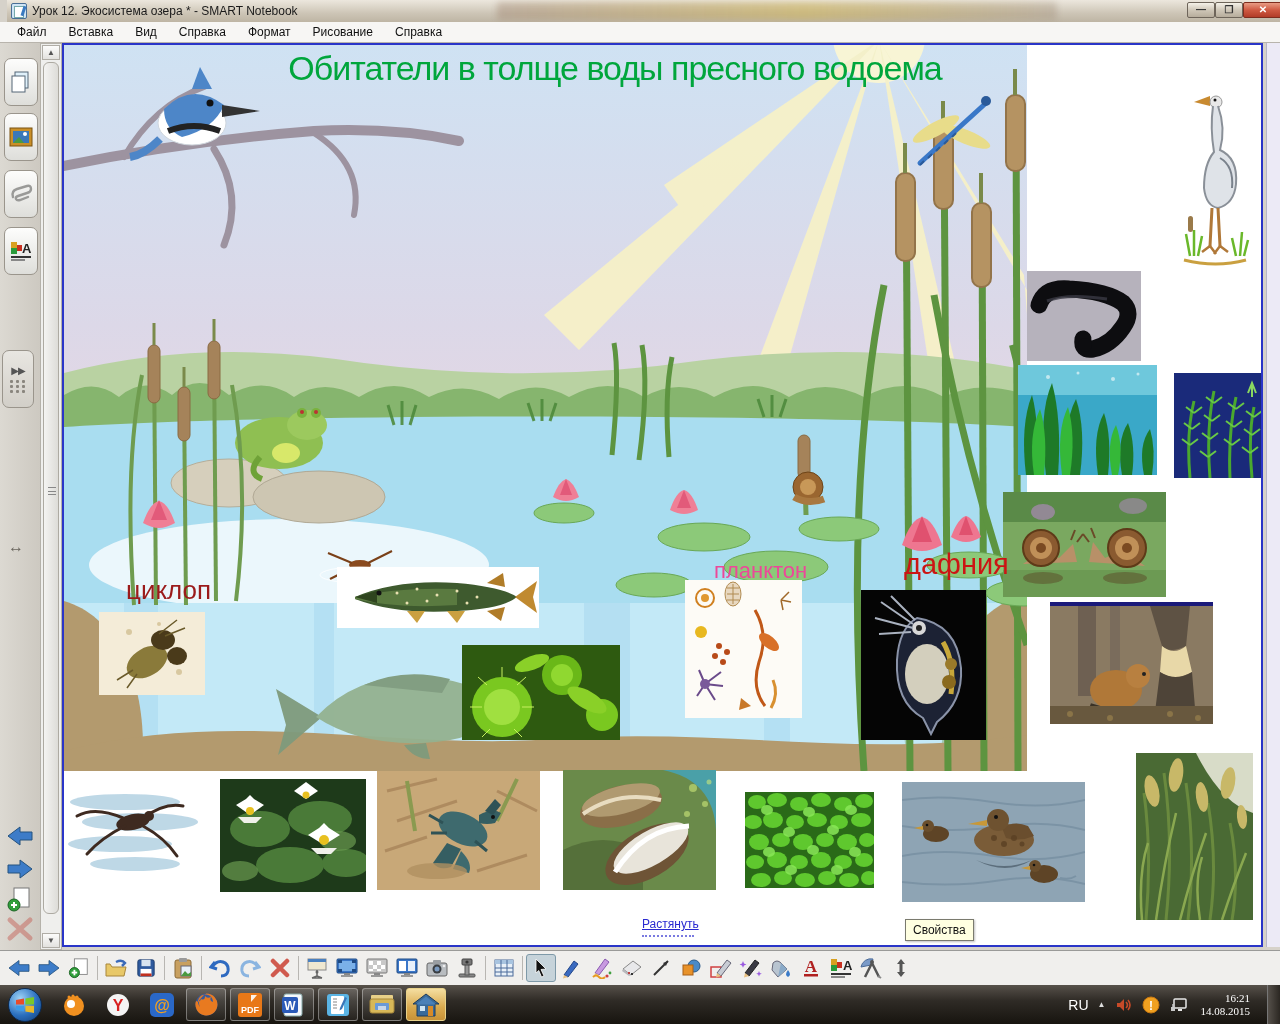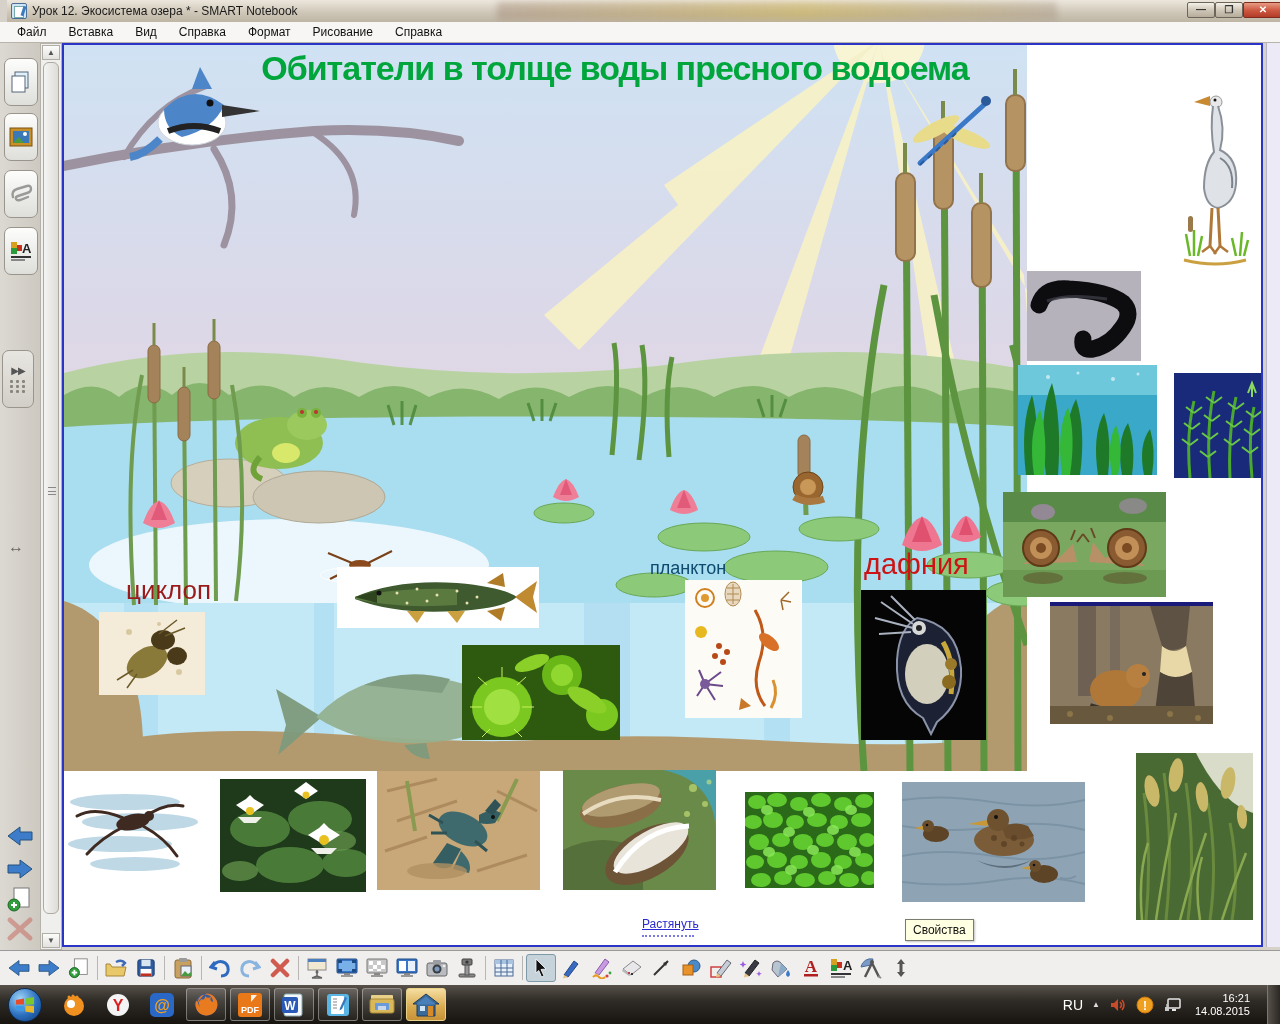--- a/index.html
+++ b/index.html
@@ -53,21 +53,21 @@
   .side-scroll .grip { position:absolute; left:4px; top:424px; width:8px; height:8px;
     border-top:1px solid #888; border-bottom:1px solid #888; }
   .side-scroll .grip:before { content:""; display:block; margin-top:3px; border-top:1px solid #888; }
 
   
   .page { position:absolute; left:62px; top:43px; width:1201px; height:904px; background:#fff;
     border:2px solid #2a35c8; overflow:hidden; }
   .right-scroll { position:absolute; left:1266px; top:43px; width:14px; height:904px; background:#eceaf6; border-left:1px solid #b8b6c8; }
 
   .scene { position:absolute; left:0; top:0; width:963px; height:726px; }
-  .heading { position:absolute; left:36px; top:4px; width:1030px; text-align:center; font-size:34px; font-weight:bold;
+  .heading { position:absolute; left:36px; top:4px; width:1030px; text-align:center; font-size:34px; font-weight:normal;
     letter-spacing:-1px; color:#00a63c; z-index:5; }
 
   .photo { position:absolute; overflow:hidden; }
   .plabel { position:absolute; z-index:6; font-weight:normal; }
 
   .stretch-link { position:absolute; left:578px; top:872px; font-size:12px; color:#2a2ad0; z-index:7; }
   .stretch-clip { position:absolute; left:578px; top:888px; width:52px; height:4px; border-bottom:2px dotted #7a7ae0; z-index:7; }
   .tooltip { position:absolute; left:841px; top:874px; background:#ffffe1; border:1px solid #7a7a6e;
     box-shadow:1px 1px 2px rgba(0,0,0,.25); font-size:12px; color:#111; padding:3px 7px; z-index:8; }
 
@@ -83,21 +83,21 @@
     background:linear-gradient(#57514a,#2f2b26 40%,#17140f); display:flex; align-items:center; }
   .orb { width:34px; height:34px; border-radius:50%; margin:0 10px 0 8px;
     background:radial-gradient(circle at 35% 30%, #9fd4f8, #2a6fbe 55%, #123a72); border:1px solid #0d2a50;
     display:flex; align-items:center; justify-content:center; }
   .task-ico { width:40px; height:33px; margin:0 2px; border-radius:3px; display:flex; align-items:center; justify-content:center; }
   .task-ico.open { background:linear-gradient(rgba(255,255,255,.16),rgba(255,255,255,.05)); border:1px solid rgba(255,255,255,.35); }
   .task-ico.active { background:linear-gradient(#f5deA0,#d9a94e 60%,#c89238); border:1px solid #e8d28a; }
   .tray { margin-left:auto; display:flex; align-items:center; gap:9px; color:#fff; }
   .tray-lang { font-size:14px; }
   .tray-caret { font-size:8px; color:#ddd; }
-  .clock { text-align:right; font-size:11px; line-height:13px; margin:0 8px 0 4px; }
+  .clock { text-align:right; font-size:11px; line-height:13px; margin:0 8px 0 4px;font-family:Liberation Serif, serif; }
   .show-desktop { width:13px; height:39px; background:linear-gradient(90deg,#55504a,#2b2722);
     border-left:1px solid #777; }
 
   svg { display:block; }
 </style>
 </head>
 <body>
 <div id="screen">
 
 <div class="titlebar">
@@ -434,21 +434,21 @@
           <circle cx="100" cy="30" r="11" fill="#90d830"></circle>
       <circle cx="140" cy="70" r="16" fill="#7ac820"></circle>
       <ellipse cx="125" cy="55" rx="22" ry="9" fill="#8ad028" transform="rotate(30 125 55)"></ellipse>
       <ellipse cx="70" cy="18" rx="18" ry="7" fill="#8ad028" transform="rotate(-20 70 18)"></ellipse>
       <g stroke="#c8f060" stroke-width="1">
         <path d="M40,32 L40,22 M25,40 L16,32 M55,40 L64,32 M20,62 L8,62 M60,62 L72,62 M28,84 L20,92 M52,84 L60,92"></path>
       </g>
     </svg>
   </div>
 
-  <span class="plabel" style="left:586px; top:513px; font-size:18px; color:#0c4a6e;">планктон</span>
+  <span class="plabel" style="left:650px; top:513px; font-size:22px; color:#ec4899;">планктон</span>
   <div class="photo" style="left:621px; top:535px; width:117px; height:138px;">
     <svg width="100%" height="100%" viewBox="0 0 117 138">
       <rect width="117" height="138" fill="#fdfbf6"></rect>
       <circle cx="20" cy="18" r="9" fill="none" stroke="#d08020" stroke-width="2"></circle>
       <circle cx="20" cy="18" r="4" fill="#e09830"></circle>
       <ellipse cx="48" cy="14" rx="8" ry="12" fill="#e8d8c0" stroke="#b08a50"></ellipse>
       <path d="M48,4 l0,20 M42,8 l12,0 M42,14 l12,0 M42,20 l12,0" stroke="#b08a50" stroke-width="1"></path>
       <path d="M70,30 q14,24 4,52 q-8,26 6,44" stroke="#c05818" stroke-width="3" fill="none"></path>
       <ellipse cx="84" cy="62" rx="12" ry="6" fill="#d87028" transform="rotate(40 84 62)"></ellipse>
       <circle cx="16" cy="52" r="6" fill="#e8b820"></circle>
@@ -459,21 +459,21 @@
             <circle cx="38" cy="82" r="3"></circle>
           </g>
       <path d="M20,104 l16,-12 M20,104 l18,2 M20,104 l10,16 M20,104 l-8,12 M20,104 l-6,-14" stroke="#6a4a8a" stroke-width="2"></path>
       <circle cx="20" cy="104" r="5" fill="#7a5a9a"></circle>
       <path d="M88,100 q6,14 -2,28" stroke="#d89030" stroke-width="3" fill="none"></path>
       <path d="M56,118 l10,8 -12,4 z" fill="#c87828"></path>
       <path d="M96,20 l8,-8 M96,20 l10,2 M96,20 l2,10" stroke="#a06828" stroke-width="1.5"></path>
     </svg>
   </div>
 
-  <span class="plabel" style="left:800px; top:503px; font-size:29px; color:#cc1414;">дафния</span>
+  <span class="plabel" style="left:840px; top:503px; font-size:29px; color:#cc1414;">дафния</span>
   <div class="photo" style="left:797px; top:545px; width:125px; height:150px;">
     <svg width="100%" height="100%" viewBox="0 0 125 150">
       <rect width="125" height="150" fill="#050505"></rect>
       <path d="M56,28 Q96,34 100,78 Q102,112 76,132 L70,144 L62,128 Q34,112 36,70 Q38,38 56,28Z" fill="#1c2234" stroke="#8a93a8" stroke-width="2"></path>
       <ellipse cx="66" cy="84" rx="22" ry="30" fill="#e8e2cc" opacity="0.9"></ellipse>
       <path d="M82,52 Q94,72 90,104" stroke="#c8a83a" stroke-width="5" fill="none"></path>
       <circle cx="88" cy="92" r="7" fill="#8a6a1e"></circle>
           <circle cx="90" cy="74" r="6" fill="#9a7a2a"></circle>
       <circle cx="58" cy="38" r="7" fill="#d8d8d8"></circle>
           <circle cx="58" cy="38" r="3" fill="#222"></circle>

